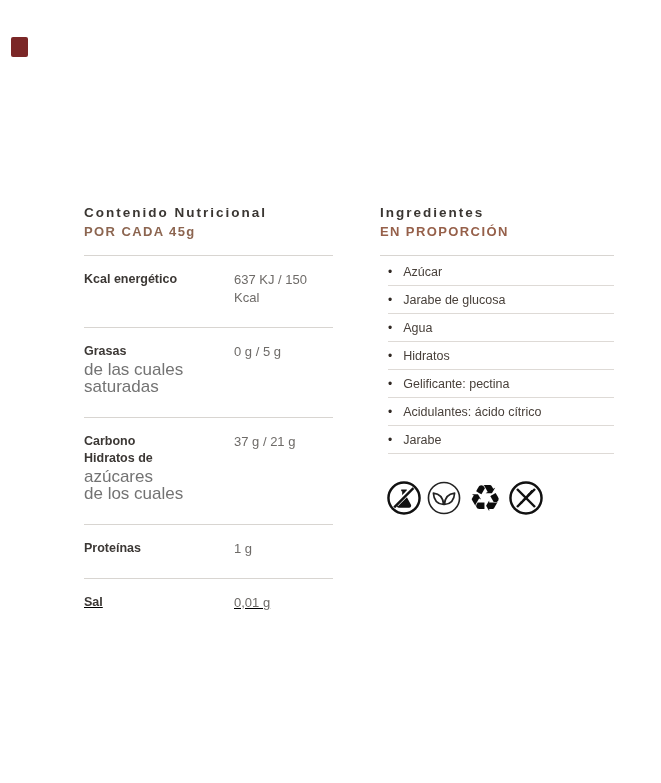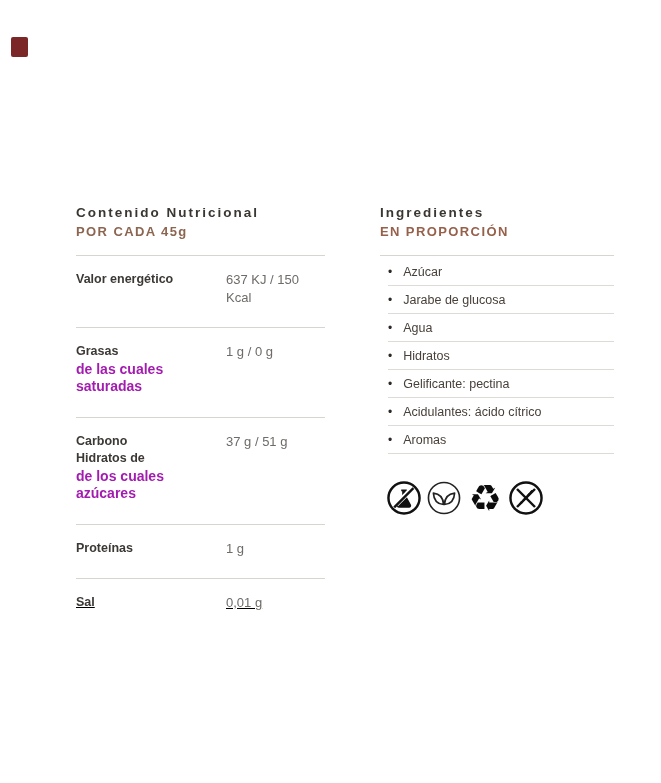--- a/index.html
+++ b/index.html
@@ -7,42 +7,42 @@
     width:661px;height:783px;background:#ffffff;
     font-family:"Liberation Sans", sans-serif;
     position:relative;overflow:hidden;
     -webkit-font-smoothing:antialiased;
   }
   .corner-swatch{
     position:absolute;left:11px;top:37px;width:17px;height:20px;
     border-radius:2px;
   }
   .col{position:absolute;top:205px;}
-  .col-left{left:76px;width:249px;}
+  .col-left{left:84px;width:249px;}
   .col-right{left:380px;width:234px;}
 
   .section-title{
     font-size:13.5px;font-weight:700;letter-spacing:2px;
     color:#3a3632;margin:0;line-height:15px;
   }
   .section-sub{
     font-size:13px;font-weight:700;letter-spacing:1.4px;
     margin-top:6px;line-height:11px;
   }
   .sub-left{color:#8c6550;}
   .sub-right{color:#96604a;}
 
   .ntable{margin-top:18px;border-top:1px solid #d8d5d1;}
   .nrow{
     display:grid;grid-template-columns:130px 1fr;
     padding:15px 0 21px;border-bottom:1px solid #d8d5d1;
   }
   .nrow.last{border-bottom:none;text-decoration:underline;}
   .nlabel{font-weight:700;font-size:12.5px;color:#3c3835;line-height:17.5px;}
-  .nsub{font-weight:700;font-size:14px;color:#a21caf;line-height:17.5px;}
+  .nsub{font-weight:400;font-size:17px;color:#737373;line-height:17.5px;}
   .nvalue{font-size:13px;color:#6e6b68;line-height:17.5px;margin-left:20px;}
 
   .ing-list{margin-top:18px;border-top:1px solid #d8d5d1;padding-top:2px;}
   .ing-item{
     display:flex;align-items:baseline;
     padding:7px 0 6px;margin-left:8px;
     border-bottom:1px solid #dedad6;
     font-size:12.5px;color:#48403a;line-height:14px;
   }
   .bullet{margin-right:11px;font-size:12px;color:#2f2722;flex:0 0 auto;}
@@ -62,46 +62,46 @@
 <div class="corner-swatch" style="background: rgb(123, 39, 39);"></div>
 
 <div class="col col-left">
   <h2 class="section-title">Contenido Nutricional</h2>
   <div class="section-sub sub-left">POR CADA 45g</div>
 
   <div class="ntable">
 
     <div class="nrow">
       <div class="nlabel">
-        <div>Valor energético</div>
+        <div>Kcal energético</div>
         <div></div>
         <div class="nsub"></div>
         <div class="nsub"></div>
       </div>
       <div class="nvalue">637 KJ / 150 Kcal</div>
     </div>
 
     <div class="nrow">
       <div class="nlabel">
         <div>Grasas</div>
         <div></div>
         <div class="nsub">de las cuales</div>
         <div class="nsub">saturadas</div>
       </div>
-      <div class="nvalue">1 g / 0 g</div>
+      <div class="nvalue">0 g / 5 g</div>
     </div>
 
     <div class="nrow">
       <div class="nlabel">
         <div>Carbono</div>
         <div>Hidratos de</div>
+        <div class="nsub">azúcares</div>
         <div class="nsub">de los cuales</div>
-        <div class="nsub">azúcares</div>
       </div>
-      <div class="nvalue">37 g / 51 g</div>
+      <div class="nvalue">37 g / 21 g</div>
     </div>
 
     <div class="nrow">
       <div class="nlabel">
         <div>Proteínas</div>
         <div></div>
       </div>
       <div class="nvalue">1 g</div>
     </div>
 
@@ -140,21 +140,21 @@
     <div class="ing-item">
       <span class="bullet">•</span>
       <span>Gelificante: pectina</span>
     </div>
     <div class="ing-item">
       <span class="bullet">•</span>
       <span>Acidulantes: ácido cítrico</span>
     </div>
     <div class="ing-item">
       <span class="bullet">•</span>
-      <span>Aromas</span>
+      <span>Jarabe</span>
     </div>
   </div>
 
   <div class="icons-row">
 
     <span class="badge">
       <svg viewBox="0 0 44 44">
         <circle cx="22" cy="22" r="19" fill="none" stroke="#111" stroke-width="3"></circle>
         <path fill="#111" d="M18.6 11.5 h6.8 v2.3 h-1.2 v4.8 l6.3 11.6 c0.9 1.7 -0.3 3.8 -2.3 3.8 h-12.4 c-2 0 -3.2 -2.1 -2.3 -3.8 l6.3 -11.6 v-4.8 h-1.2 z"></path>
         <line x1="30" y1="12.5" x2="12.5" y2="30" stroke="#fff" stroke-width="6"></line>

